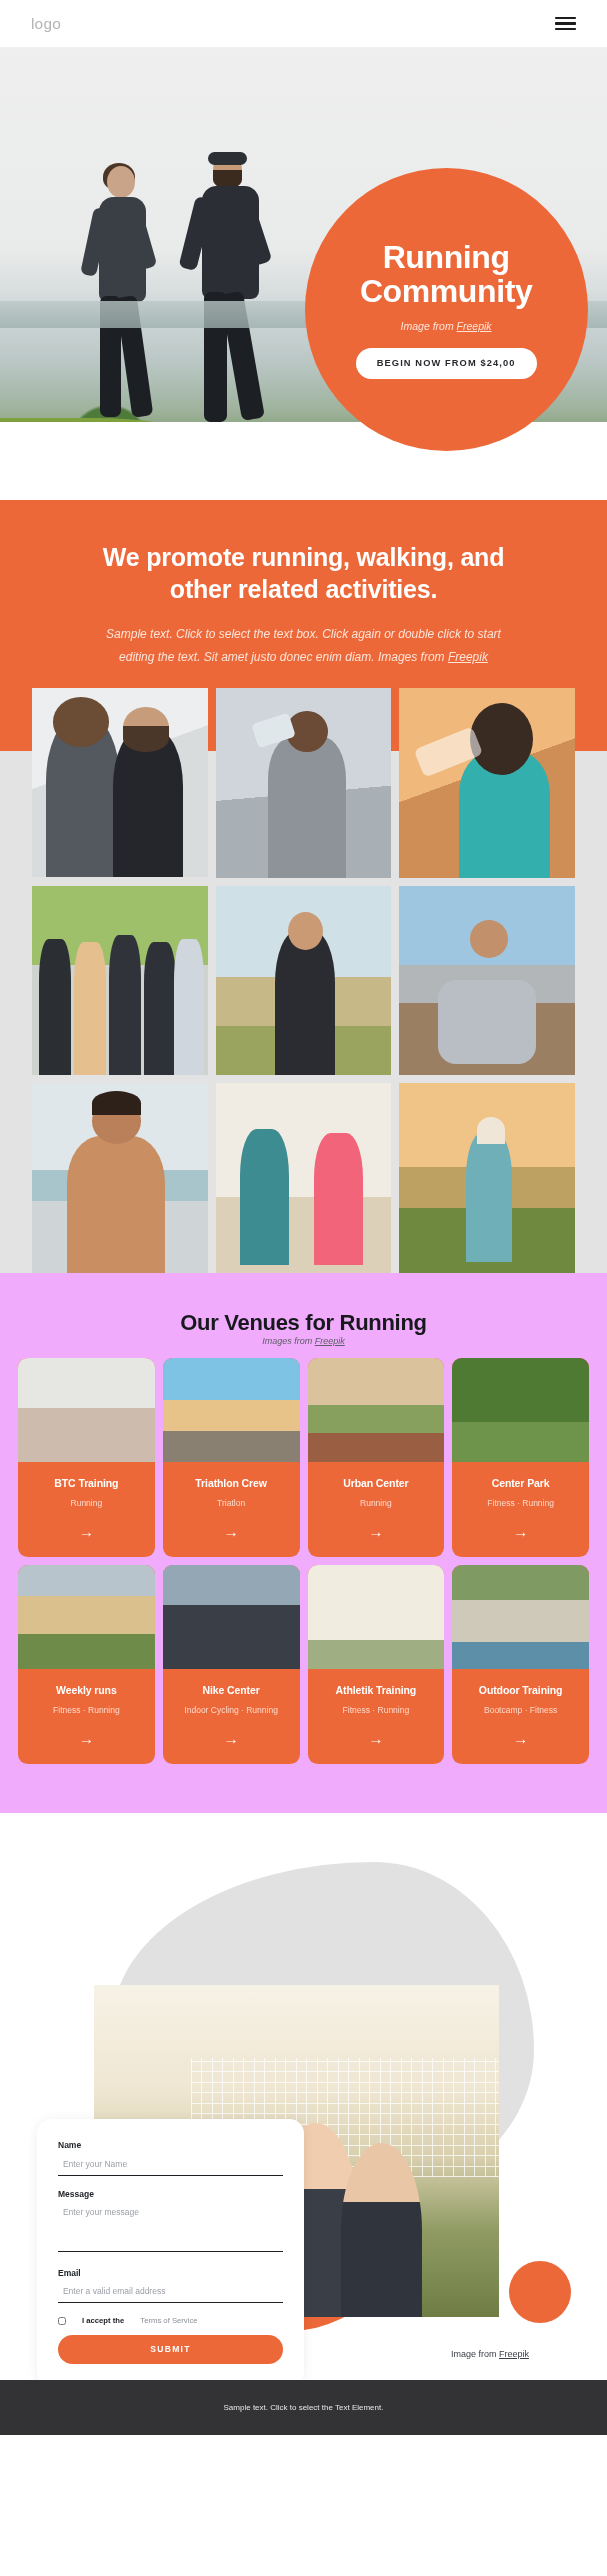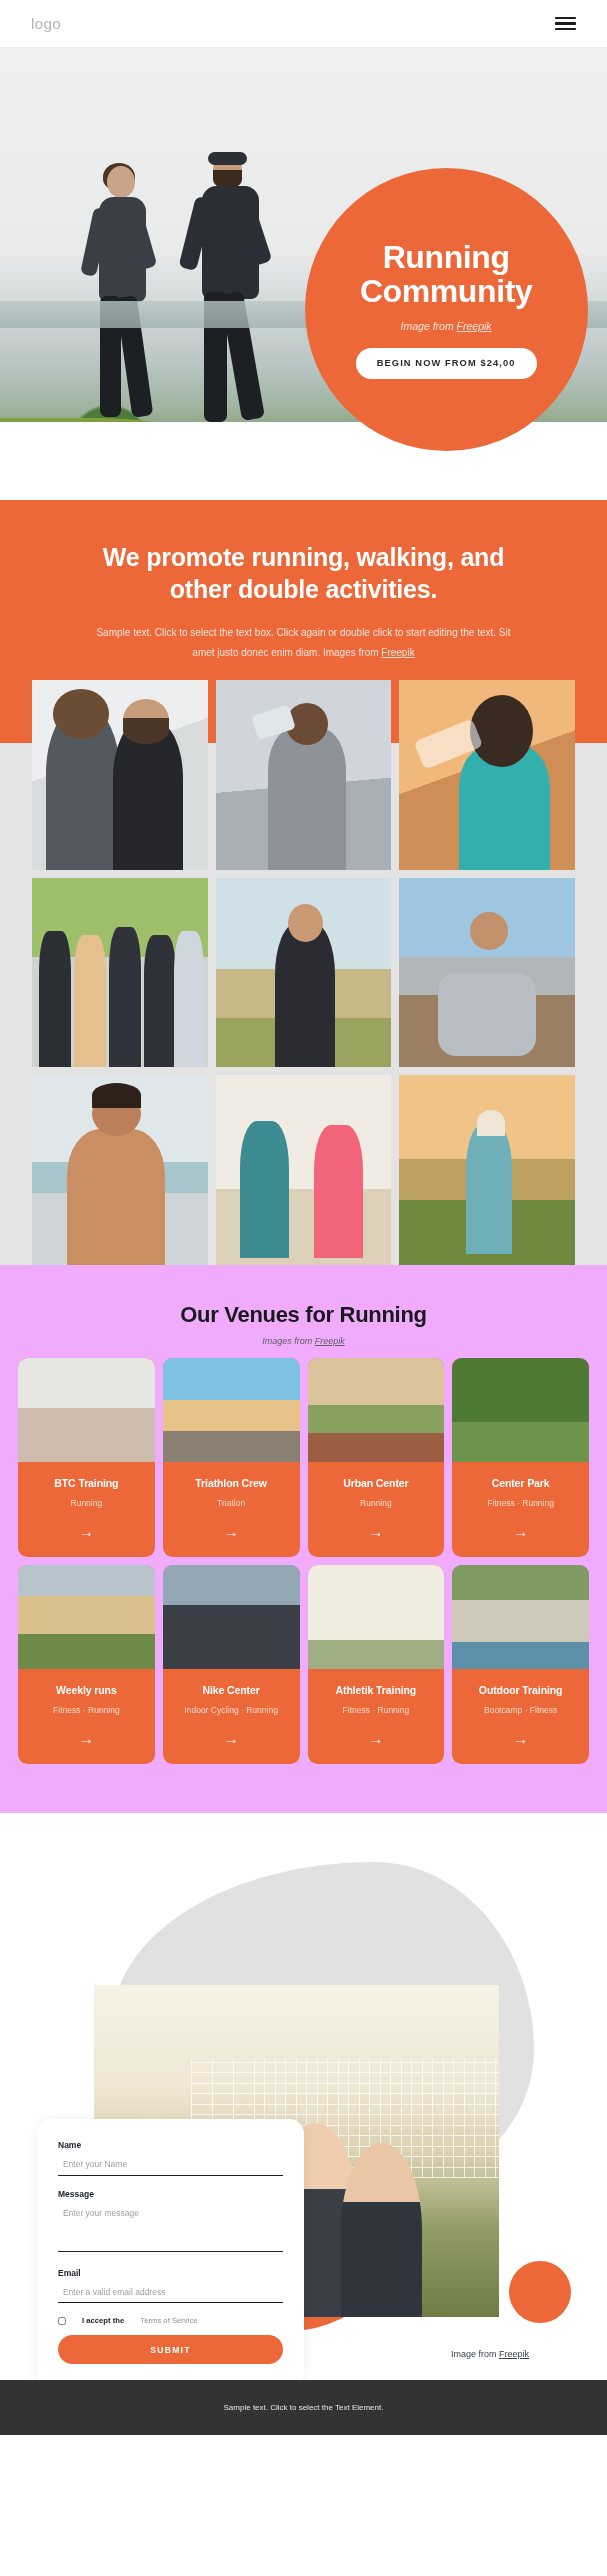--- a/index.html
+++ b/index.html
@@ -142,21 +142,22 @@
     color: #fff;
     font-size: 25px;
     line-height: 1.26;
     font-weight: 700;
     letter-spacing: -0.2px;
     max-width: 461px;
     margin: 0 auto;
   }
   .promo p {
     color: #fde4d9;
-    font-size: 10px;
+    font-size: 12px;
+    font-style: italic;
     line-height: 1.95;
     margin: 18px auto 0;
     max-width: 429px;
     text-align: center;
   }
   .promo p u { text-decoration: underline; }
 
   
   .gallery-wrap {
     background: linear-gradient(180deg, #ec6839 0 81px, #e3e3e3 81px 100%);
@@ -179,21 +180,21 @@
   .venues h2 {
     font-size: 22px;
     font-weight: 700;
     color: #17191c;
     letter-spacing: -0.3px;
   }
   .venues .sub {
     font-size: 9px;
     font-style: italic;
     color: #5d6066;
-    margin-top: 8px;
+    margin-top: 0;
   }
   .venues .sub u { text-decoration: underline; }
   .cards {
     display: grid;
     grid-template-columns: repeat(4, 1fr);
     gap: 8px;
     margin-top: 12px;
   }
   .card {
     background: #ec6839;
@@ -370,21 +371,21 @@
         <span>Community</span>
       </div>
       <div class="hero-credit">
         <span>Image from </span><u>Freepik</u>
       </div>
       <button class="hero-btn">BEGIN NOW FROM $24,00</button>
     </div>
   </div>
 
   <div class="promo">
-    <h2>We promote running, walking, and other double activities.</h2>
+    <h2>We promote running, walking, and other related activities.</h2>
     <p>
       <span>Sample text. Click to select the text box. Click again or double click to start editing the text. Sit amet justo donec enim diam. Images from </span><u>Freepik</u>
     </p>
   </div>
 
   <div class="gallery-wrap">
     <div class="gallery">
       <div class="ph" style="background:linear-gradient(160deg,#eceef0 0 40%,#d9dcdd 40% 100%)">
         <i style="left:8%;bottom:0;width:42%;height:84%;background:#54585f;border-radius:40% 40% 0 0"></i>
         <i style="left:12%;top:5%;width:32%;height:26%;background:#6b4d35;border-radius:50%"></i>

